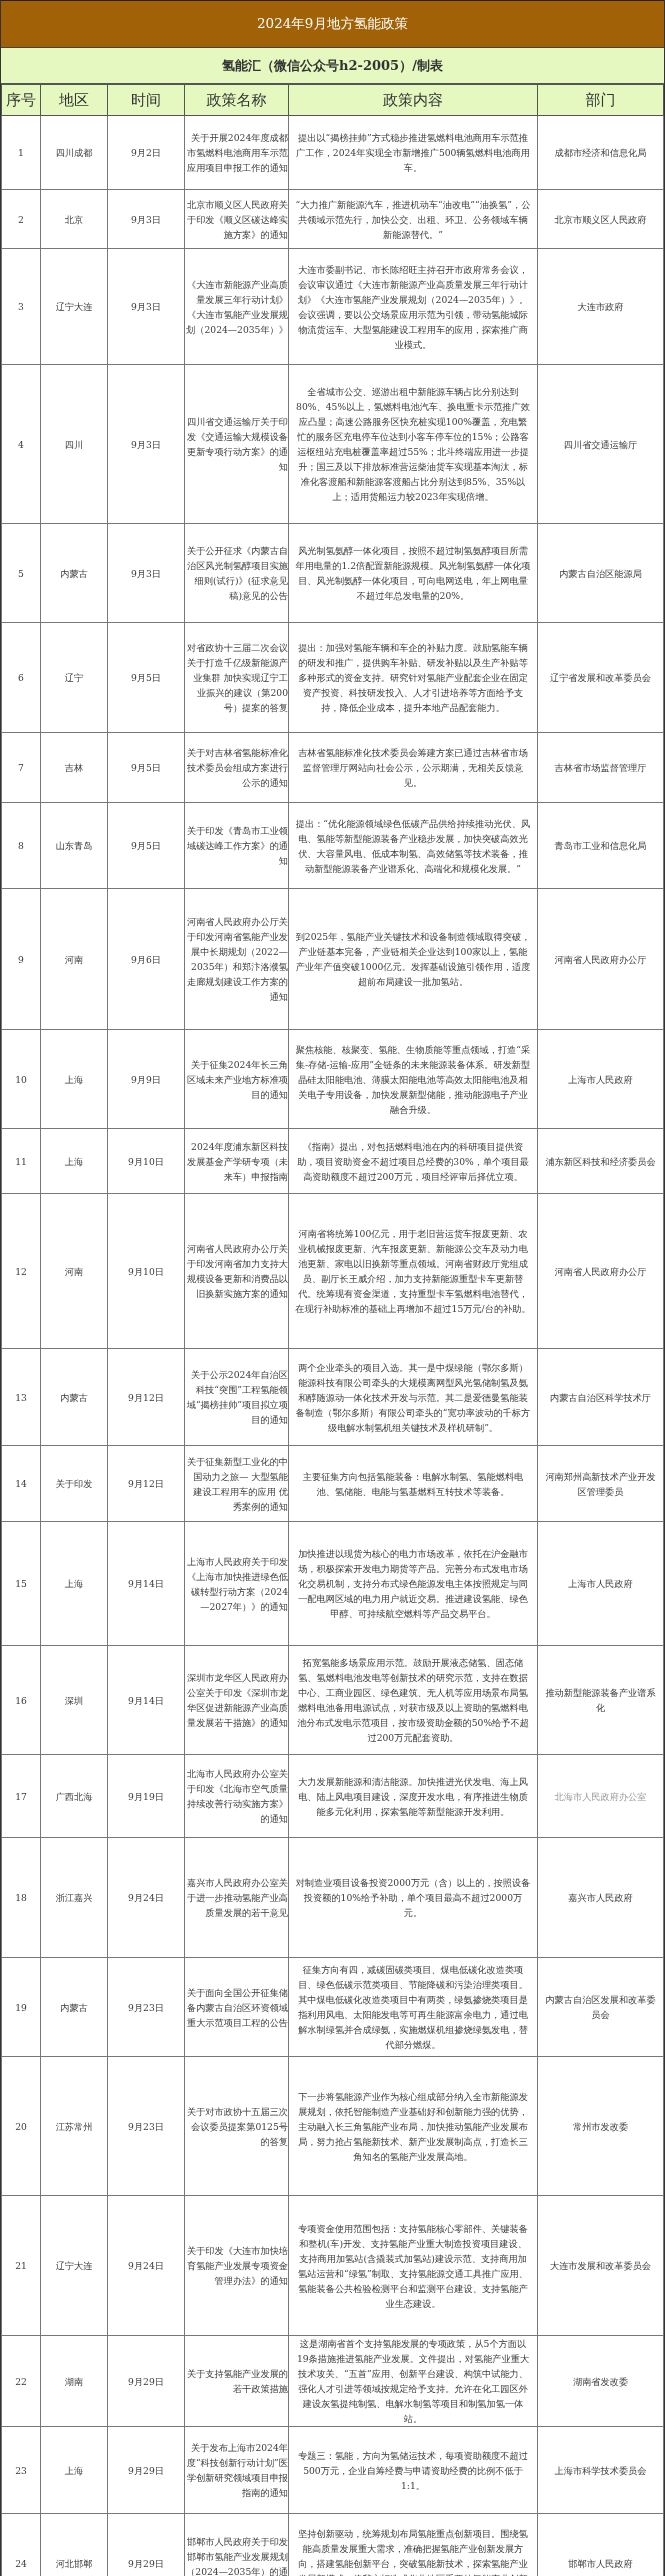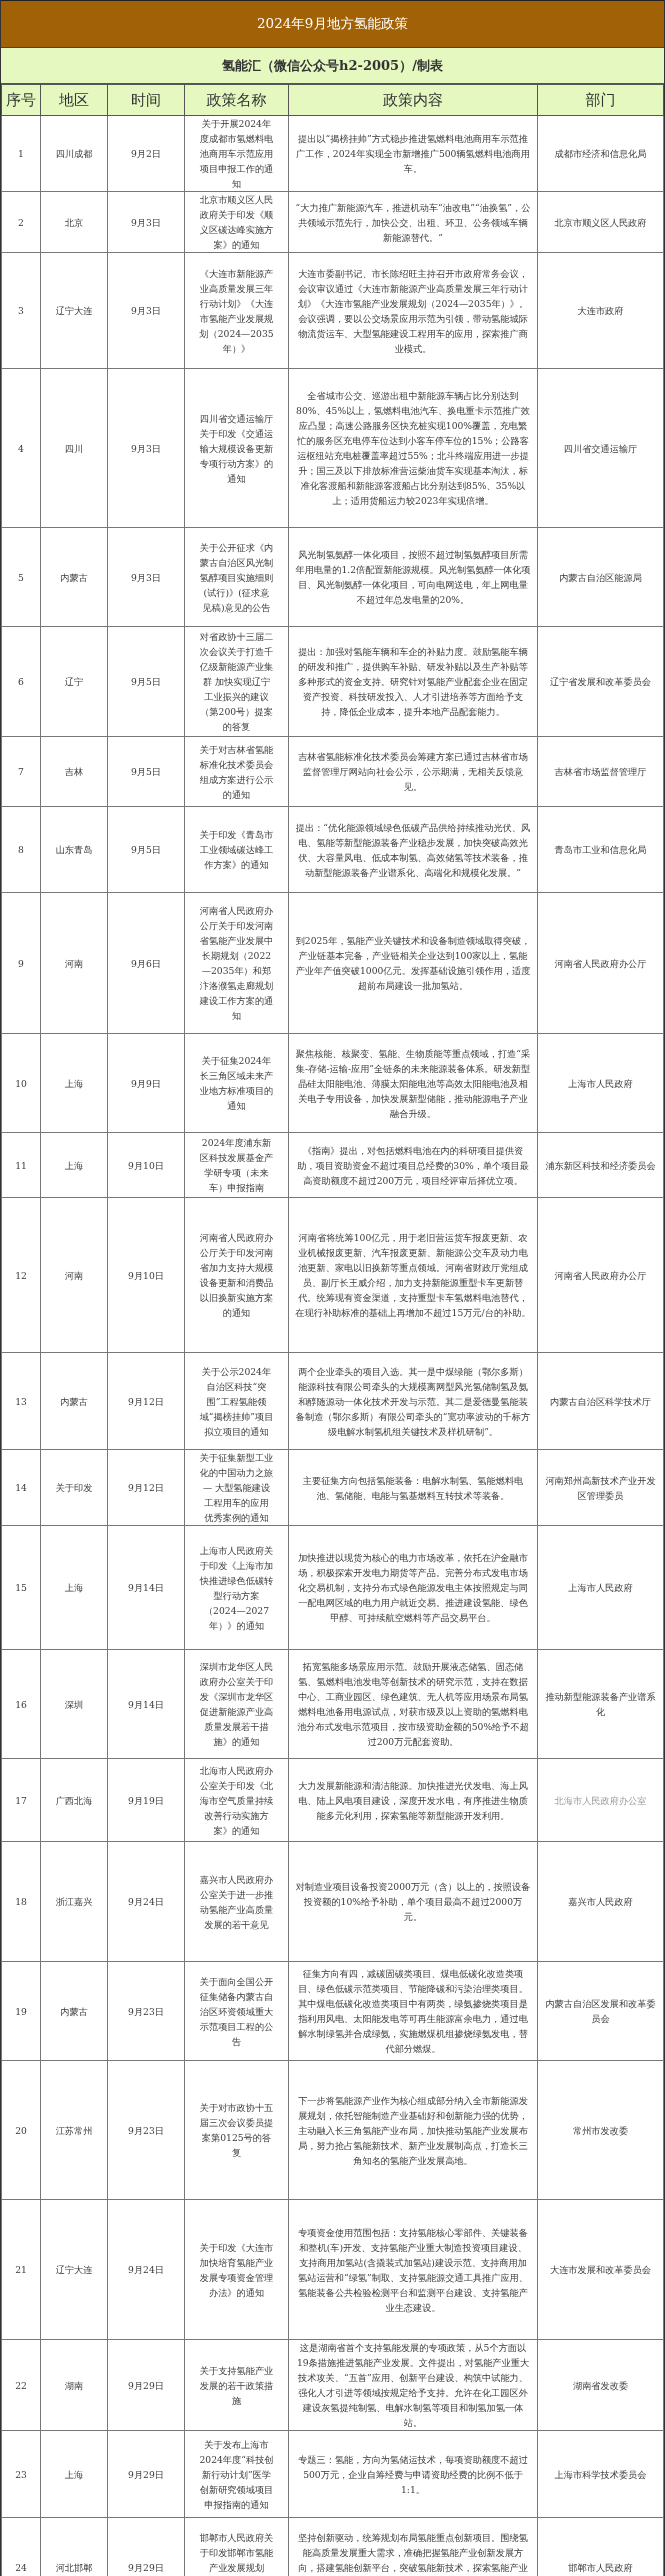--- a/index.html
+++ b/index.html
@@ -4,21 +4,21 @@
 <style>
   html,body{margin:0;padding:0;background:#fff;}
   body{width:665px;font-family:"DejaVu Serif","Liberation Serif",serif;color:#333;}
   .sheet{width:665px;border-left:1.2px solid #333;border-right:1.2px solid #333;box-sizing:border-box;}
   .title-band{height:48px;background:#a16207;color:#fff;display:flex;align-items:center;justify-content:center;font-size:13.5px;border-top:1.2px solid #222;border-bottom:0.6px solid #444;box-sizing:border-box;text-align:center;}
   .sub-band{height:36px;background:#e4f8c0;display:flex;align-items:center;justify-content:center;font-size:13px;color:#333;border-bottom:0.6px solid #555;box-sizing:border-box;font-weight:bold;}
   table{border-collapse:collapse;width:100%;table-layout:fixed;}
   col.c1{width:39px;} col.c2{width:67px;} col.c3{width:77px;} col.c4{width:104px;} col.c5{width:249px;} col.c6{width:auto;}
   th{background:#e4f8c0;font-weight:normal;font-size:15px;height:28px;border:0.6px solid #555;color:#333;}
   td{border:0.6px solid #777;text-align:center;vertical-align:middle;font-size:9.2px;line-height:15px;padding:0 3.7px;color:#3a3a3a;}
-  td.name{padding:0 14px;}
+  td.name{padding:0 0;text-align:right;}
   td.content{padding:0 6.2px;border-radius:14px;}
   td.dept-muted{color:#999;}
 </style>
 </head>
 <body>
 
 <div class="sheet">
   <div class="title-band">2024年9月地方氢能政策</div>
   <div class="sub-band">氢能汇（微信公众号h2-2005）/制表</div>
   <table>

